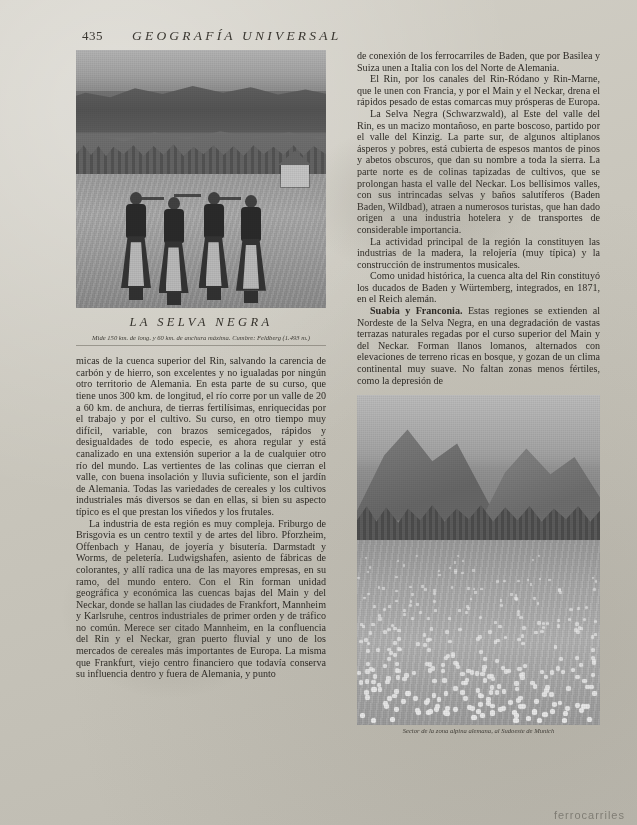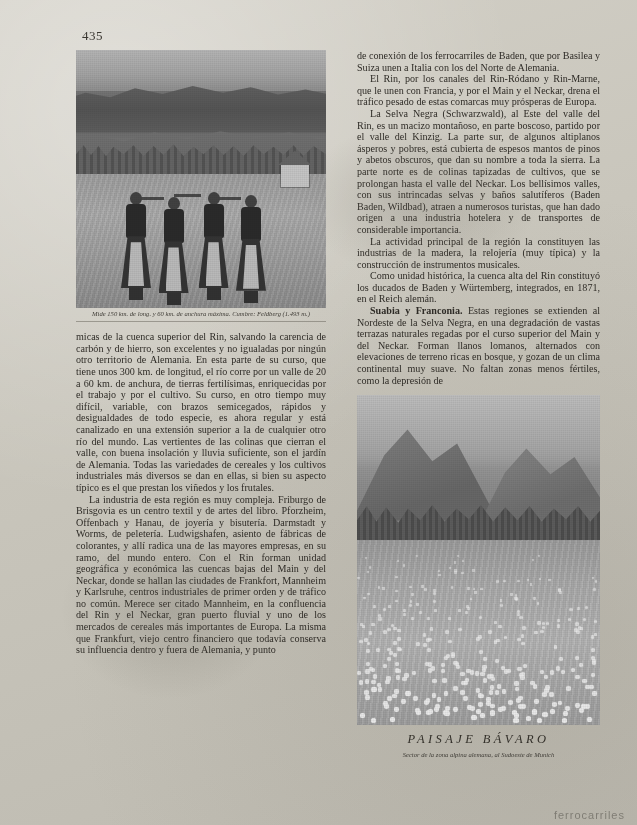--- a/index.html
+++ b/index.html
@@ -262,20 +262,21 @@
 </style>
 </head>
 <body>
 
 <div class="page">
   <div class="paper-tex"></div>
 
   <div class="sheet">
 
     <div class="folio">435</div>
+    <div class="running-head">GEOGRAFÍA UNIVERSAL</div>
 
     <div class="col-left">
 
       <div class="figure fig1">
         <div class="halftone">
           <div class="scene1">
             <div class="s1-sky"></div>
             <div class="s1-ridge"></div>
             <div class="s1-ridge2"></div>
             <div class="s1-treeline"></div>
@@ -308,34 +309,35 @@
             <div class="s1-fig f4">
               <div class="head"></div>
               <div class="torso"></div>
               <div class="skirt"></div>
               <div class="apron"></div>
               <div class="legs"></div>
             </div>
           </div>
           <div class="grain"></div>
         </div>
+        <div class="fig-caption">LA SELVA NEGRA</div>
         <div class="fig-subnote">Mide 150 km. de long. y 60 km. de anchura máxima. Cumbre: Feldberg (1.493 m.)</div>
         <div class="rule"></div>
       </div>
 
       <div class="body-text">
         <p class="first">micas de la cuenca superior del Rin, salvando la carencia de carbón y de hierro, son excelentes y no igualadas por ningún otro territorio de Alemania. En esta parte de su curso, que tiene unos 300 km. de longitud, el río corre por un valle de 20 a 60 km. de anchura, de tierras fertilísimas, enriquecidas por el trabajo y por el cultivo. Su curso, en otro tiempo muy difícil, variable, con brazos semicegados, rápidos y desigualdades de todo especie, es ahora regular y está canalizado en una extensión superior a la de cualquier otro río del mundo. Las vertientes de las colinas que cierran el valle, con buena insolación y lluvia suficiente, son el jardín de Alemania. Todas las variedades de cereales y los cultivos industriales más diversos se dan en ellas, si bien su aspecto típico es el que prestan los viñedos y los frutales.</p>
         <p>La industria de esta región es muy compleja. Friburgo de Brisgovia es un centro textil y de artes del libro. Pforzheim, Offenbach y Hanau, de joyería y bisutería. Darmstadt y Worms, de peletería. Ludwigshafen, asiento de fábricas de colorantes, y allí radica una de las mayores empresas, en su ramo, del mundo entero. Con el Rin forman unidad geográfica y económica las cuencas bajas del Main y del Neckar, donde se hallan las ciudades de Frankfort, Mannheim y Karlsruhe, centros industriales de primer orden y de tráfico no común. Merece ser citado Mannheim, en la confluencia del Rin y el Neckar, gran puerto fluvial y uno de los mercados de cereales más importantes de Europa. La misma que Frankfurt, viejo centro financiero que todavía conserva su influencia dentro y fuera de Alemania, y punto</p>
       </div>
     </div>
 
     <div class="col-right">
       <div class="body-text">
         <p class="first">de conexión de los ferrocarriles de Baden, que por Basilea y Suiza unen a Italia con los del Norte de Alemania.</p>
-        <p>El Rin, por los canales del Rin-Ródano y Rin-Marne, que le unen con Francia, y por el Main y el Neckar, drena el tráfico pesado de estas comarcas muy prósperas de Europa.</p>
+        <p>El Rin, por los canales del Rin-Ródano y Rin-Marne, que le unen con Francia, y por el Main y el Neckar, drena el rápidos pesado de estas comarcas muy prósperas de Europa.</p>
         <p>La Selva Negra (Schwarzwald), al Este del valle del Rin, es un macizo montañoso, en parte boscoso, partido por el valle del Kinzig. La parte sur, de algunos altiplanos ásperos y pobres, está cubierta de espesos mantos de pinos y abetos obscuros, que dan su nombre a toda la sierra. La parte norte es de colinas tapizadas de cultivos, que se prolongan hasta el valle del Neckar. Los bellísimos valles, con sus intrincadas selvas y baños salutíferos (Baden Baden, Wildbad), atraen a numerosos turistas, que han dado origen a una industria hotelera y de transportes de considerable importancia.</p>
         <p>La actividad principal de la región la constituyen las industrias de la madera, la relojería (muy típica) y la construcción de instrumentos musicales.</p>
         <p>Como unidad histórica, la cuenca alta del Rin constituyó los ducados de Baden y Würtemberg, integrados, en 1871, en el Reich alemán.</p>
         <p><span class="lead">Suabia y Franconia.</span> <span>Estas regiones se extienden al Nordeste de la Selva Negra, en una degradación de vastas terrazas naturales regadas por el curso superior del Main y del Neckar. Forman llanos lomanos, alternados con elevaciones de terreno ricas en bosque, y gozan de un clima continental muy suave. No faltan zonas menos fértiles, como la depresión de</span></p>
       </div>
 
       <div class="figure fig2" style="margin-top:9px;">
         <div class="halftone">
           <div class="scene2">
             <div class="s2-sky"></div>
@@ -661,21 +663,20 @@
                 <div class="daisy" style="left: 20.2199%; top: 79.9854%; width: 4.66618px; height: 4.66618px; opacity: 0.92;"></div>
                 <div class="daisy" style="left: 39.7028%; top: 62.8096%; width: 4.09365px; height: 4.09365px; opacity: 0.83;"></div>
                 <div class="daisy" style="left: 62.3234%; top: 85.5629%; width: 4.8521px; height: 4.8521px; opacity: 0.95;"></div>
                 <div class="daisy" style="left: 3.26874%; top: 82.3927%; width: 4.74642px; height: 4.74642px; opacity: 0.93;"></div>
                 <div class="daisy" style="left: 6.54708%; top: 30.0158%; width: 3.00053px; height: 3.00053px; opacity: 0.66;"></div>
                 <div class="daisy" style="left: 45.417%; top: 19.6738%; width: 2.65579px; height: 2.65579px; opacity: 0.6;"></div>
               </div>
           </div>
           <div class="grain"></div>
         </div>
-        <div class="fig-caption">PAISAJE BÁVARO</div>
         <div class="fig-subnote">Sector de la zona alpina alemana, al Sudoeste de Munich</div>
       </div>
     </div>
 
   </div>
 
   <div class="smudge" style="left:300px; top:120px; width:240px; height:160px;"></div>
   <div class="smudge" style="left:60px; top:520px; width:220px; height:180px;"></div>
   <div class="watermark">ferrocarriles</div>
 </div>

